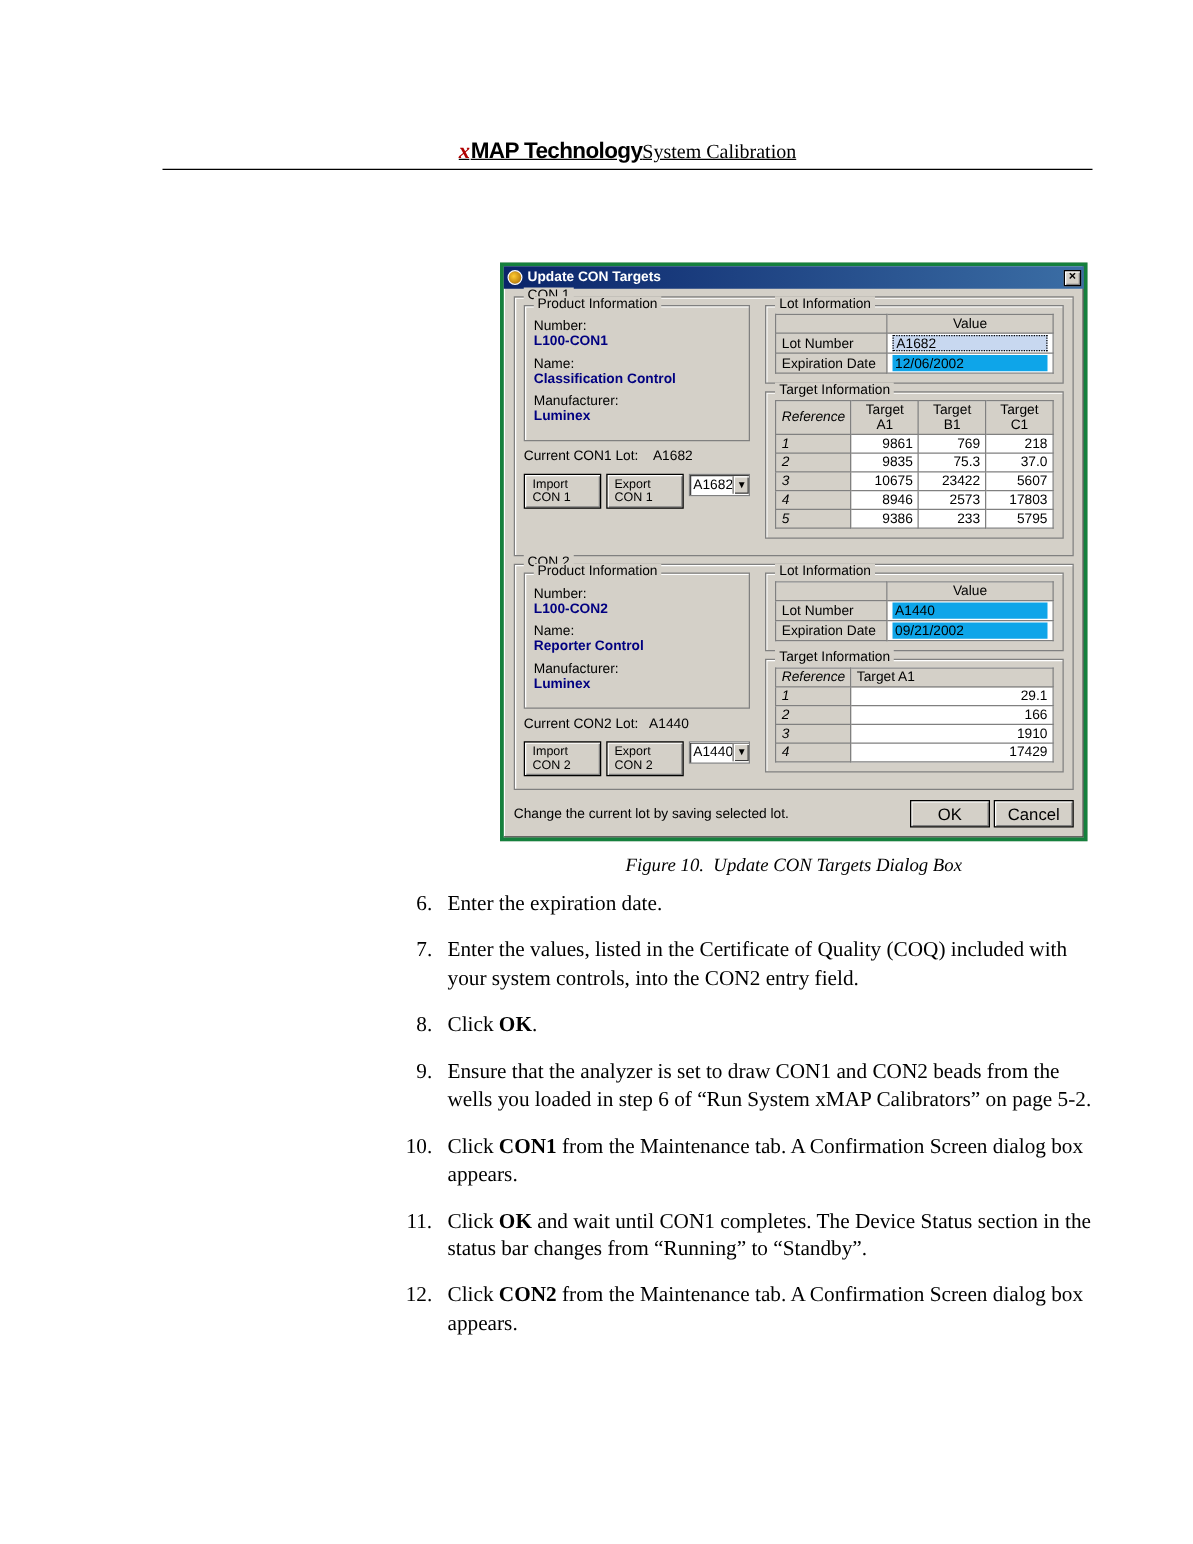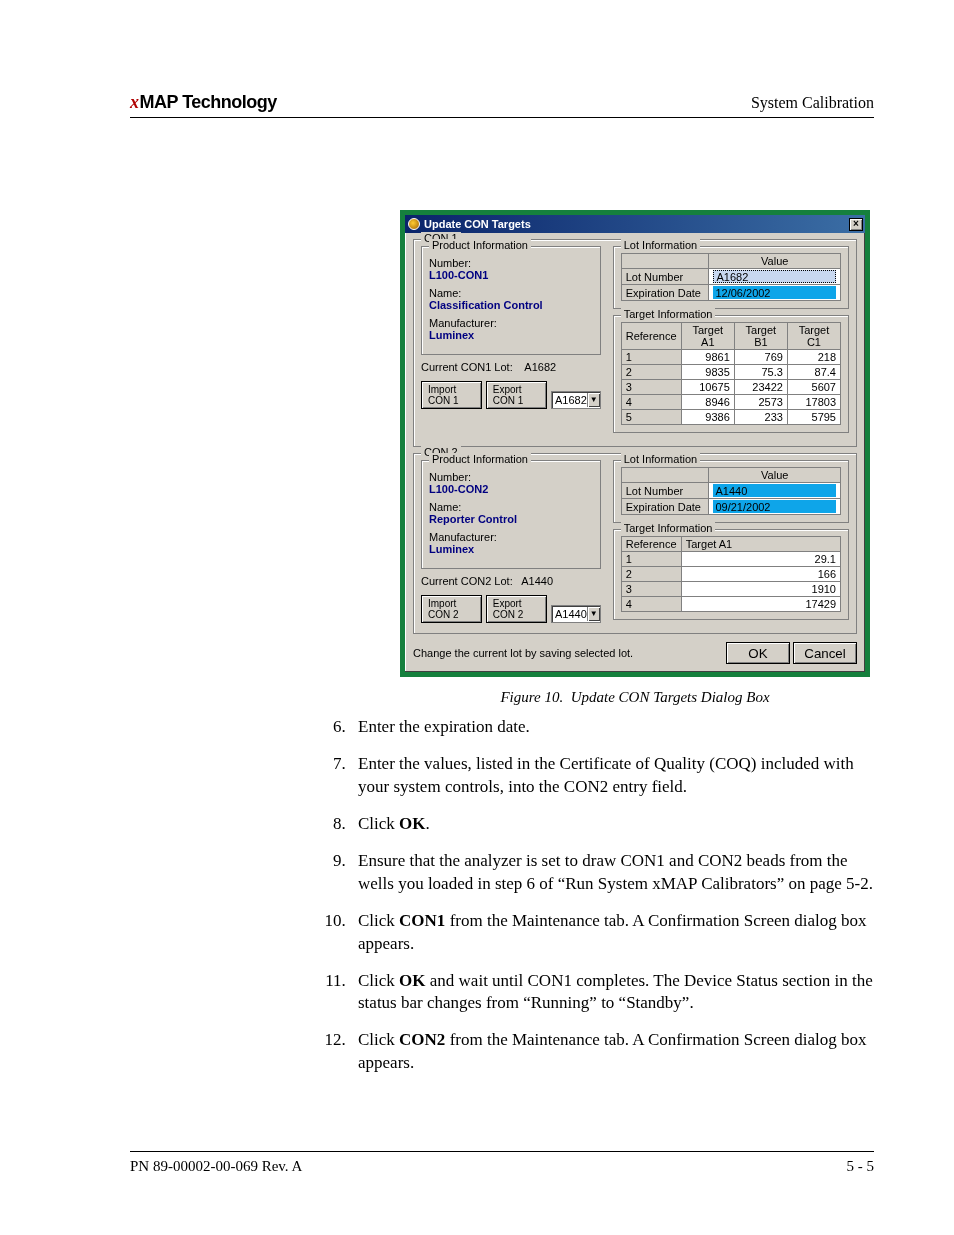--- a/index.html
+++ b/index.html
@@ -23,26 +23,27 @@
   .page {
     position: relative;
     width: 100%;
     height: 100%;
     padding: 90px 80px 70px 130px;
   }
   
   .running-head {
     position: absolute;
     left: 130px; right: 80px;
-    top: 92px;
+    top: 110px;
     display: flex;
-    justify-content: space-between;
+    justify-content: center;
     align-items: baseline;
     border-bottom: 1px solid var(--rule);
     padding-bottom: 4px;
+    text-decoration: underline;
   }
   .running-head .brand {
     font-family: Arial, Helvetica, sans-serif;
     font-weight: 900;
     font-size: 18px;
     letter-spacing: -0.5px;
   }
   .running-head .brand .x {
     font-style: italic;
     color: #b00000;
@@ -66,21 +67,21 @@
   }
   
   .shot-wrap {
     margin: 120px 0 12px 270px;
     width: 470px;
   }
   .dlg {
     font-family: var(--ui-font);
     font-size: 11px;
     background: #d4d0c8;
-    border: 5px solid #15803d;
+    border: 3px solid #15803d;
     box-shadow: inset -1px -1px 0 #404040, inset 1px 1px 0 #fff;
   }
   .titlebar {
     height: 18px;
     display: flex;
     align-items: center;
     justify-content: space-between;
     background: linear-gradient(to right, var(--blue-title), #3b6ea5);
     color: #fff;
     font-weight: bold;
@@ -122,21 +123,21 @@
     font-size: 11px;
   }
   .cols {
     display: flex;
     gap: 12px;
   }
   .col-left { width: 42%; }
   .col-right { flex: 1; }
   .lbl { color: #000; margin-top: 4px; }
   .val-blue { color: var(--field-blue); font-weight: 600; margin-bottom: 6px; }
-  .btnrow { display: flex; gap: 4px; margin-top: 8px; align-items: flex-end; }
+  .btnrow { display: flex; gap: 4px; margin-top: 8px; align-items: flex-start; }
   .wbtn {
     background: #d4d0c8;
     border: 1px solid #000;
     box-shadow: inset 1px 1px 0 #fff, inset -1px -1px 0 #808080;
     padding: 2px 6px;
     font-size: 10px;
     cursor: pointer;
   }
   .combo {
     flex: 1;
@@ -168,21 +169,21 @@
   table.lot td, table.lot th, table.tgt td, table.tgt th {
     border: 1px solid #808080;
     padding: 1px 4px;
     height: 14px;
   }
   table.lot th, table.tgt th {
     background: #d4d0c8;
     font-weight: normal;
     text-align: center;
   }
-  table.tgt .ref { width: 60px; text-align:left; background:#d4d0c8;}
+  table.tgt .ref { width: 60px; text-align:left; background:#d4d0c8;font-style:italic;}
   table.tgt td.num { text-align: right; }
   table.lot .input-cell input {
     border: none; outline: none;
     height: 13px; width: 100%;
     font: inherit;
     background: #0ea5e9;
   }
   table.lot .sel input { background: #c8d8f0; border: 1px dotted #000;}
   .note-row {
     display: flex;
@@ -298,21 +299,21 @@
                   <tr>
                         <td class="ref">1</td>
                         <td class="num">9861</td>
                         <td class="num">769</td>
                         <td class="num">218</td>
                       </tr>
                   <tr>
                         <td class="ref">2</td>
                         <td class="num">9835</td>
                         <td class="num">75.3</td>
-                        <td class="num">87.4</td>
+                        <td class="num">37.0</td>
                       </tr>
                   <tr>
                         <td class="ref">3</td>
                         <td class="num">10675</td>
                         <td class="num">23422</td>
                         <td class="num">5607</td>
                       </tr>
                   <tr>
                         <td class="ref">4</td>
                         <td class="num">8946</td>
@@ -430,18 +431,14 @@
   <ol class="steps" start="6">
     <li>Enter the expiration date.</li>
     <li>Enter the values, listed in the Certificate of Quality (COQ) included with your system controls, into the CON2 entry field.</li>
     <li><span>Click </span><strong>OK</strong><span>.</span></li>
     <li>Ensure that the analyzer is set to draw CON1 and CON2 beads from the wells you loaded in step 6 of “Run System xMAP Calibrators” on page 5-2.</li>
     <li><span>Click </span><strong>CON1</strong><span> from the Maintenance tab. A Confirmation Screen dialog box appears.</span></li>
     <li><span>Click </span><strong>OK</strong><span> and wait until CON1 completes. The Device Status section in the status bar changes from “Running” to “Standby”.</span></li>
     <li><span>Click </span><strong>CON2</strong><span> from the Maintenance tab. A Confirmation Screen dialog box appears.</span></li>
   </ol>
 
-  <div class="running-foot">
-    <span>PN 89-00002-00-069 Rev. A</span>
-    <span>5 - 5</span>
-  </div>
 
 </div>
 
 </body></html>

